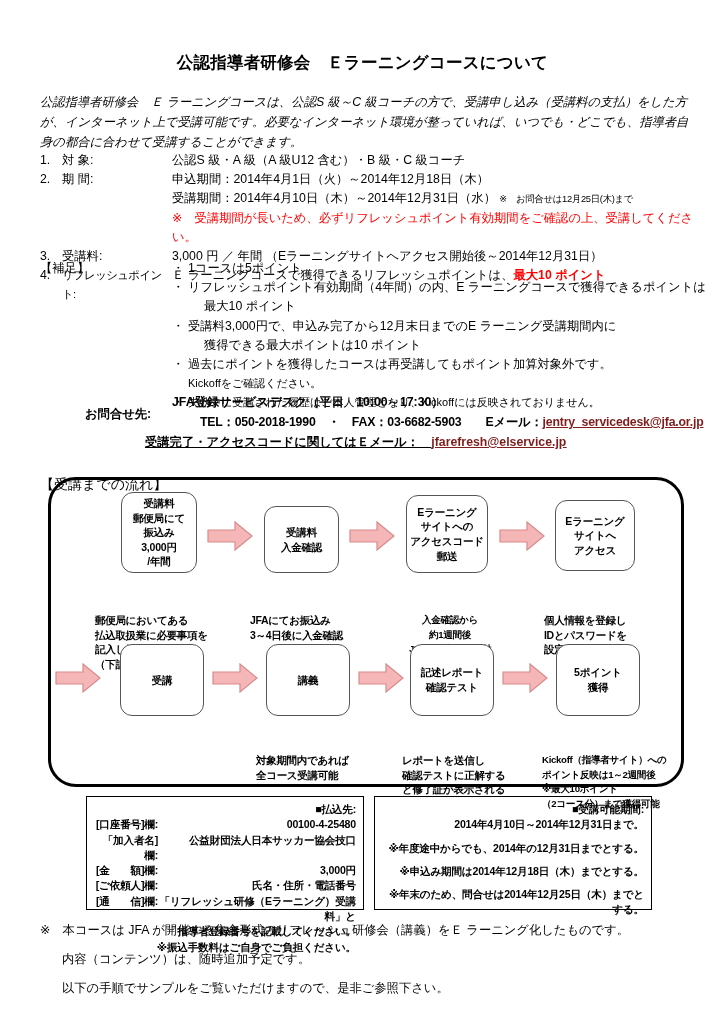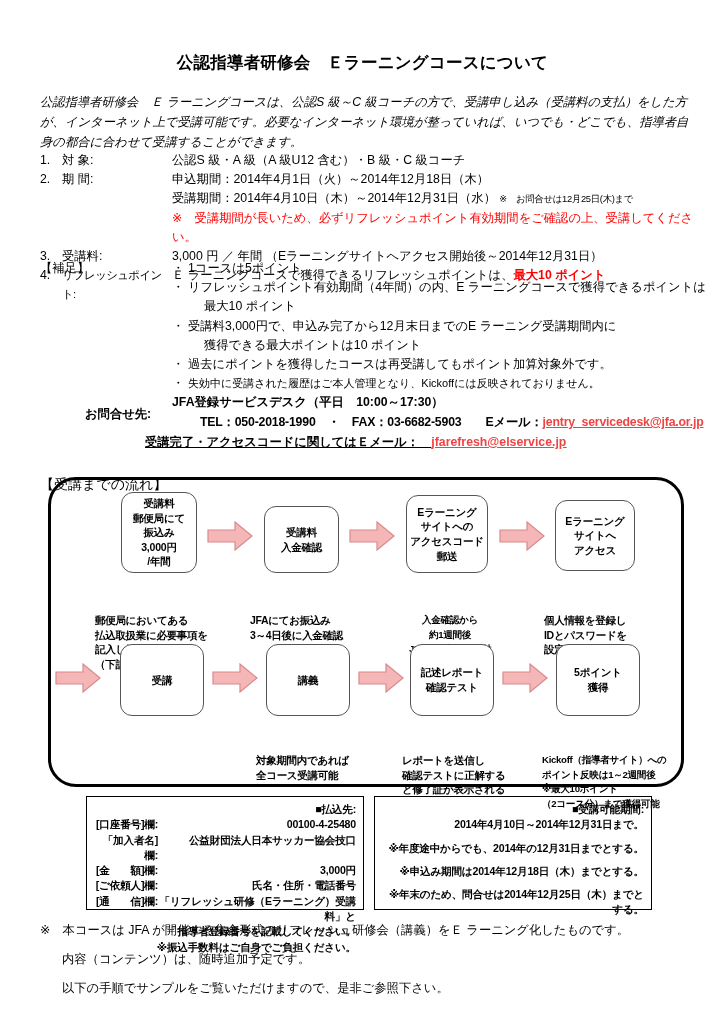--- a/index.html
+++ b/index.html
@@ -110,21 +110,21 @@
   }
   .contact-label {
     position: absolute;
     left: 45px; top: 12px;
     font-weight: bold;
   }
   .contact-body { margin-left: 132px; font-weight: bold; }
   .contact-line2 { margin-left: 160px; font-weight: bold; }
   .contact-line3 { margin-left: 105px; font-weight: bold; text-decoration: underline;}
   .mail-link {
-    color: #ef4444;
+    color: #7f1d1d;
     text-decoration: underline;
   }
   .mono-ish { letter-spacing: -0.2px; }
 
   
   .flow-head {
     position: absolute;
     left: 40px; top: 476px;
     font-size: 14px;
   }
@@ -269,20 +269,21 @@
         <div class="bullet-text">
           <div>受講料3,000円で、申込み完了から12月末日までのE ラーニング受講期間内に</div>
           <div class="indent-1">獲得できる最大ポイントは10 ポイント</div>
         </div>
       </div>
 
       <div class="bullet-row">
         <div class="bullet">・</div>
         <div class="bullet-text">
           <div>過去にポイントを獲得したコースは再受講してもポイント加算対象外です。</div>
+          <div class="sm">Kickoffをご確認ください。</div>
         </div>
       </div>
 
       <div class="bullet-row">
         <div class="bullet">・</div>
         <div class="bullet-text sm">失効中に受講された履歴はご本人管理となり、Kickoffには反映されておりません。</div>
       </div>
 
     </div>
   </div>

